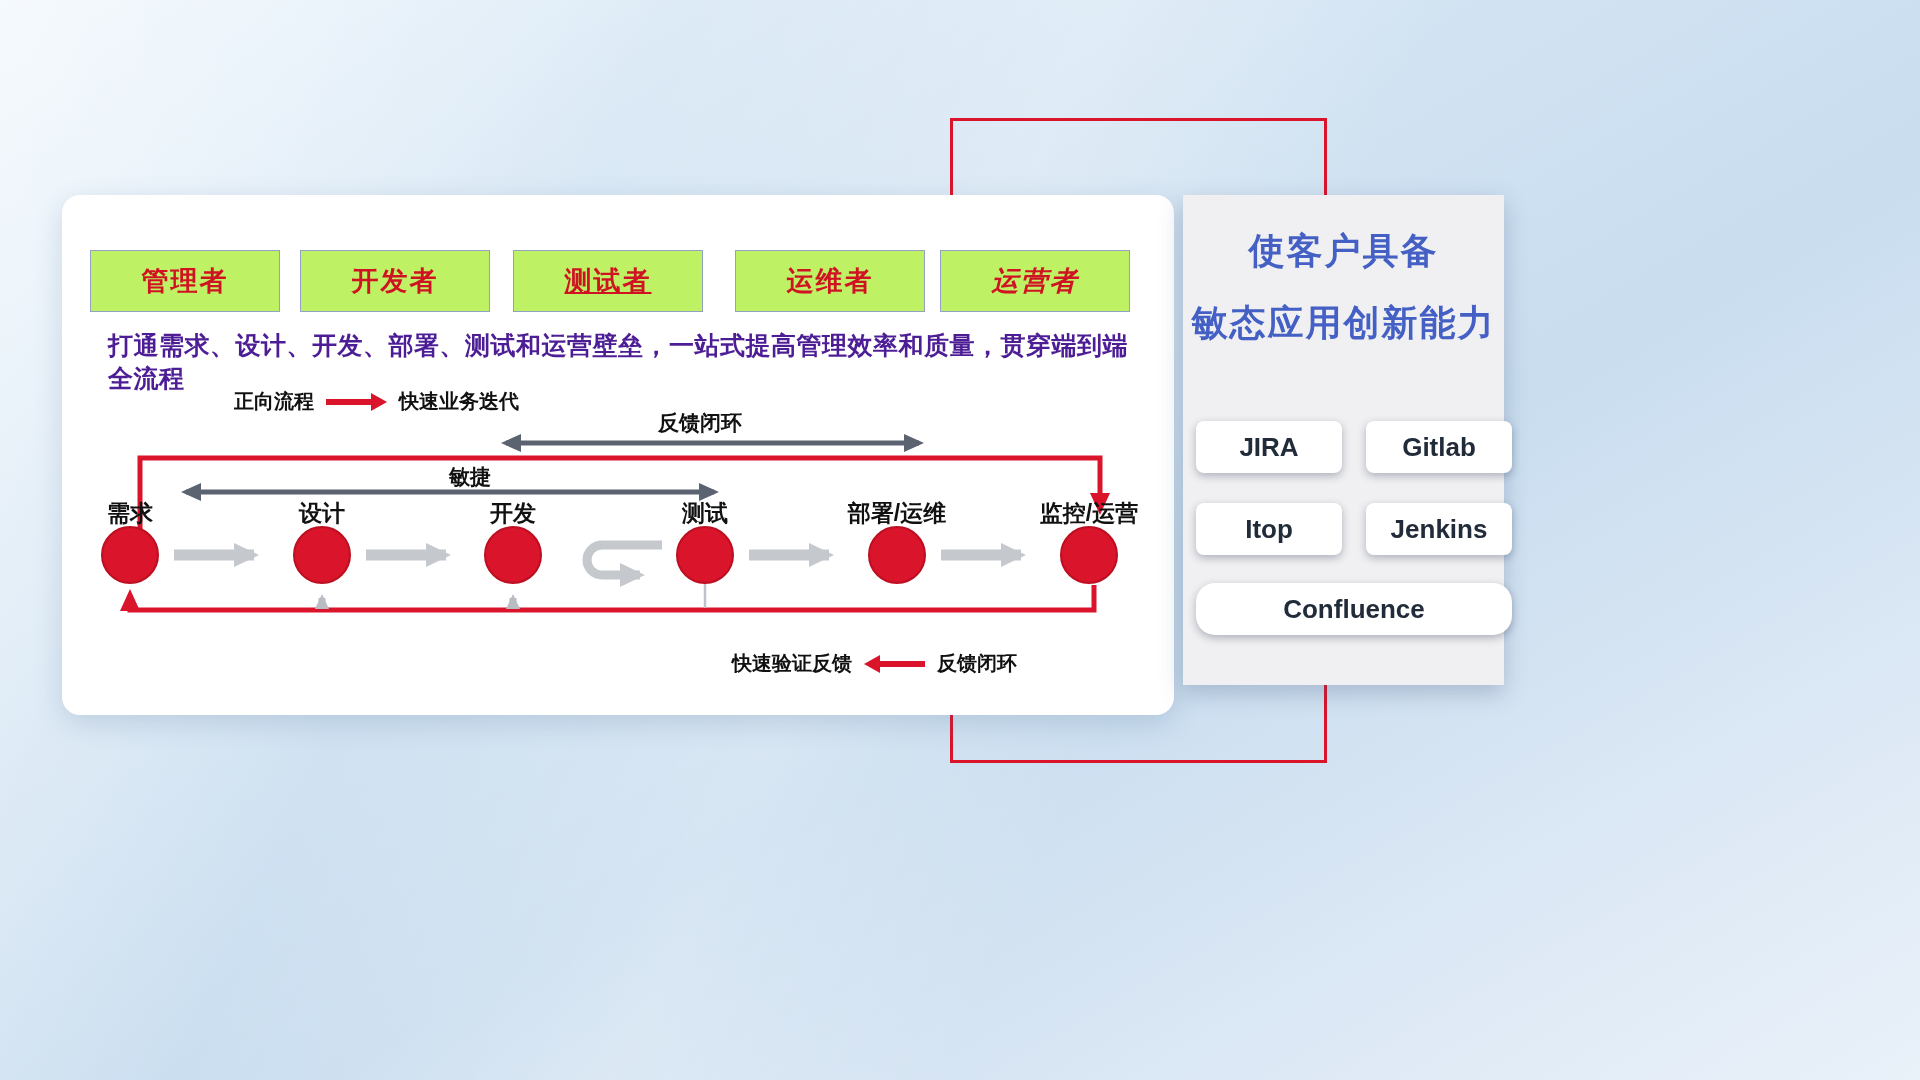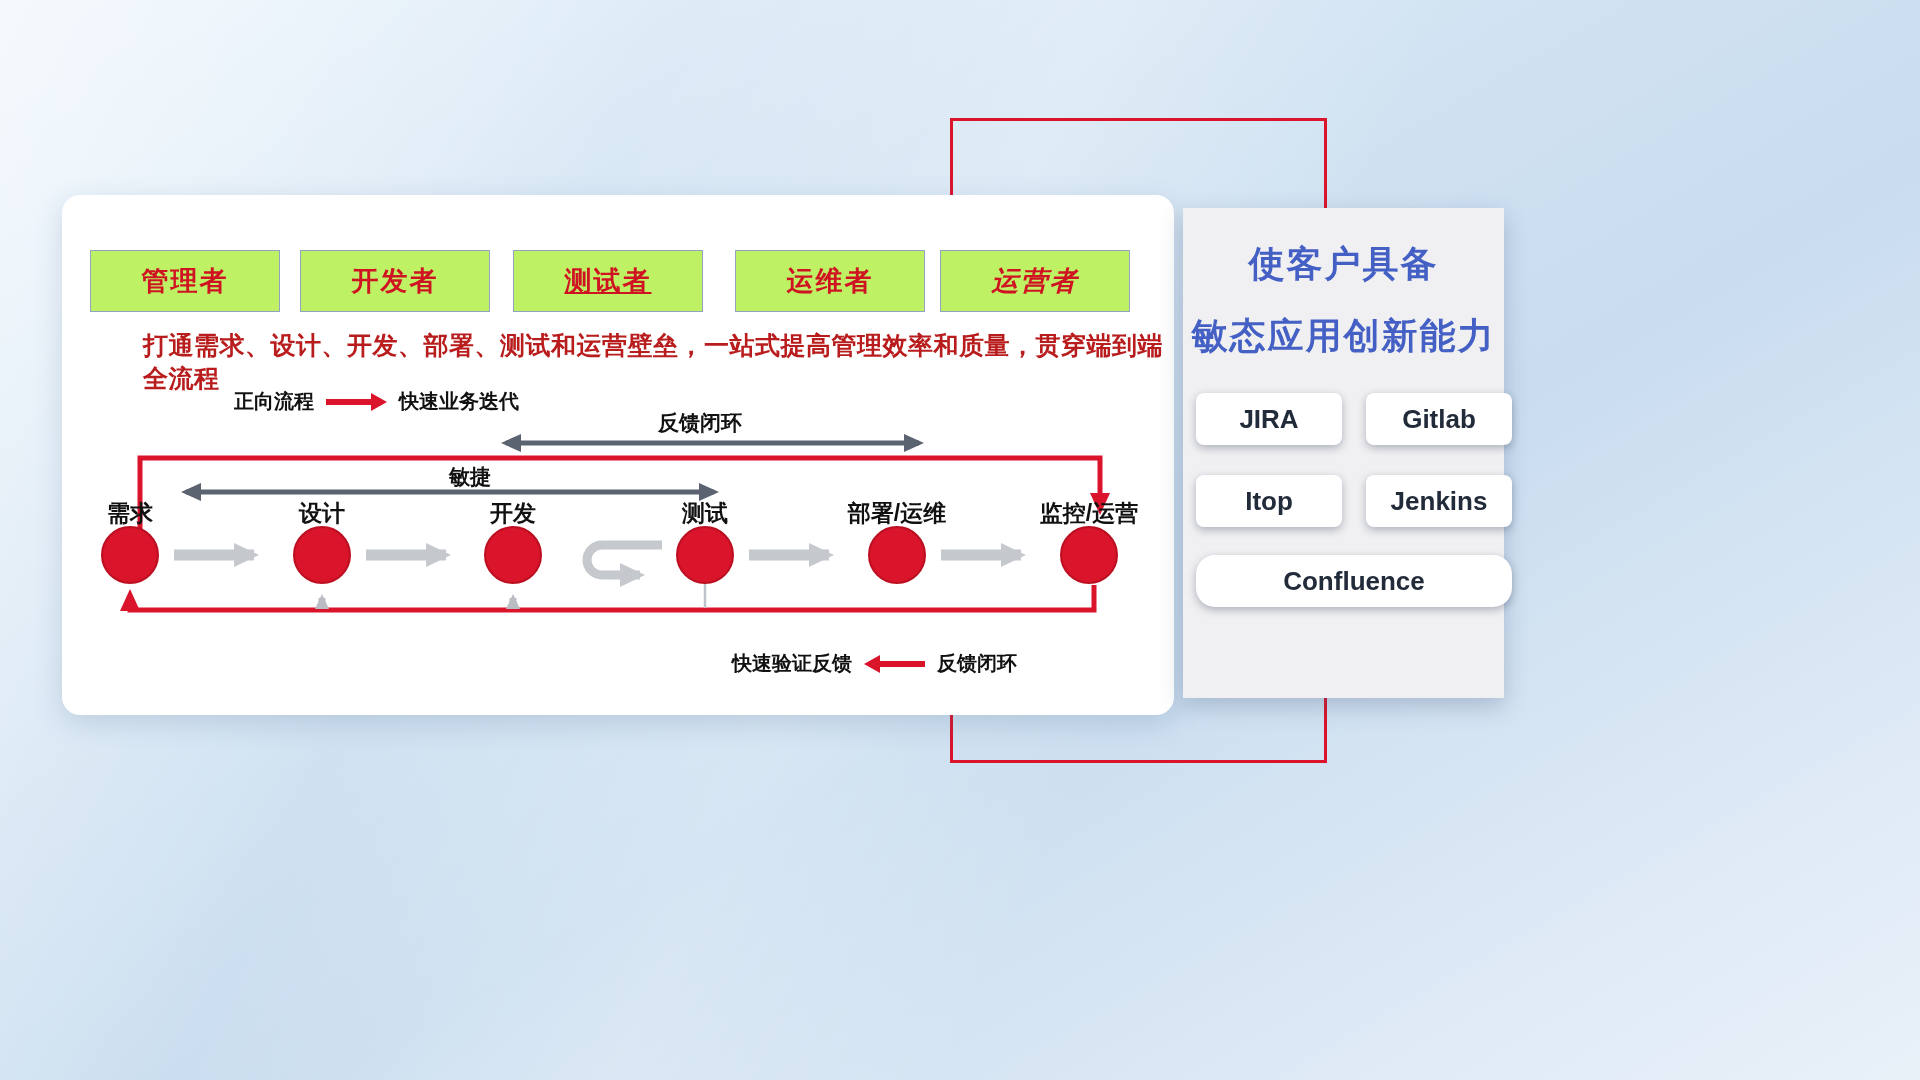--- a/index.html
+++ b/index.html
@@ -30,21 +30,21 @@
   .role-box {
     position:absolute; top:55px; width:190px; height:62px;
     border:1px solid #93a1c2; background:#bef264;
     display:flex; align-items:center; justify-content:center;
     color:#cf1322; font-size:27px; font-weight:bold; letter-spacing:2px;
   }
   .r0{left:28px;} .r1{left:238px;} .r2{left:451px;text-decoration:underline;} .r3{left:673px;} .r4{left:878px;font-style:italic;}
 
   .desc {
     position:absolute; left:46px; top:134px; width:1040px;
-    color:#b91c1c; font-size:25px; font-weight:bold; letter-spacing:0.5px;margin-left:35px;
+    color:#4c1d95; font-size:25px; font-weight:bold; letter-spacing:0.5px;
   }
 
   .legend-row {
     position:absolute; display:flex; align-items:center; gap:12px;
     color:#111; font-size:20px; font-weight:bold;
   }
   .legend-forward { left:172px; top:193px; }
   .legend-feedback { left:670px; top:455px; }
 
   .harrow { width:46px; height:6px; background:#d9142b; position:relative; display:inline-block; }
@@ -73,35 +73,35 @@
   }
   .s0{left:-2px;  width:140px;}
   .s1{left:190px; width:140px;}
   .s2{left:381px; width:140px;}
   .s3{left:573px; width:140px;}
   .s4{left:755px; width:160px;}
   .s5{left:947px; width:160px;}
 
   
   .panel {
-    position:absolute; left:1183px; top:208px; width:321px; height:490px;
+    position:absolute; left:1183px; top:195px; width:321px; height:490px;
     background:#f0f0f2; z-index:3;
     box-shadow:0 8px 22px rgba(60,80,120,0.28);
   }
   .panel-title {
     position:absolute; left:0; width:100%; text-align:center;
     color:#4560c4; font-weight:bold; font-size:36px; letter-spacing:2px;
   }
   .pt1 { top:32px; }
   .pt2 { top:104px; }
   .tool {
     position:absolute; height:52px; background:#ffffff; border-radius:8px;
     box-shadow:0 3px 8px rgba(20,30,60,0.30);
     display:flex; align-items:center; justify-content:center;
-    color:#222b3a; font-size:26px; font-weight:bold;
+    color:#222b3a; font-size:26px; font-weight:bold;margin-top:41px;
   }
   .t-jira      { left:13px;  top:185px; width:146px; }
   .t-gitlab    { left:183px; top:185px; width:146px; }
   .t-itop      { left:13px;  top:267px; width:146px; }
   .t-jenkins   { left:183px; top:267px; width:146px; }
   .t-confluence{ left:13px;  top:347px; width:316px;border-radius:19px; }
 </style>
 </head>
 <body>
 

